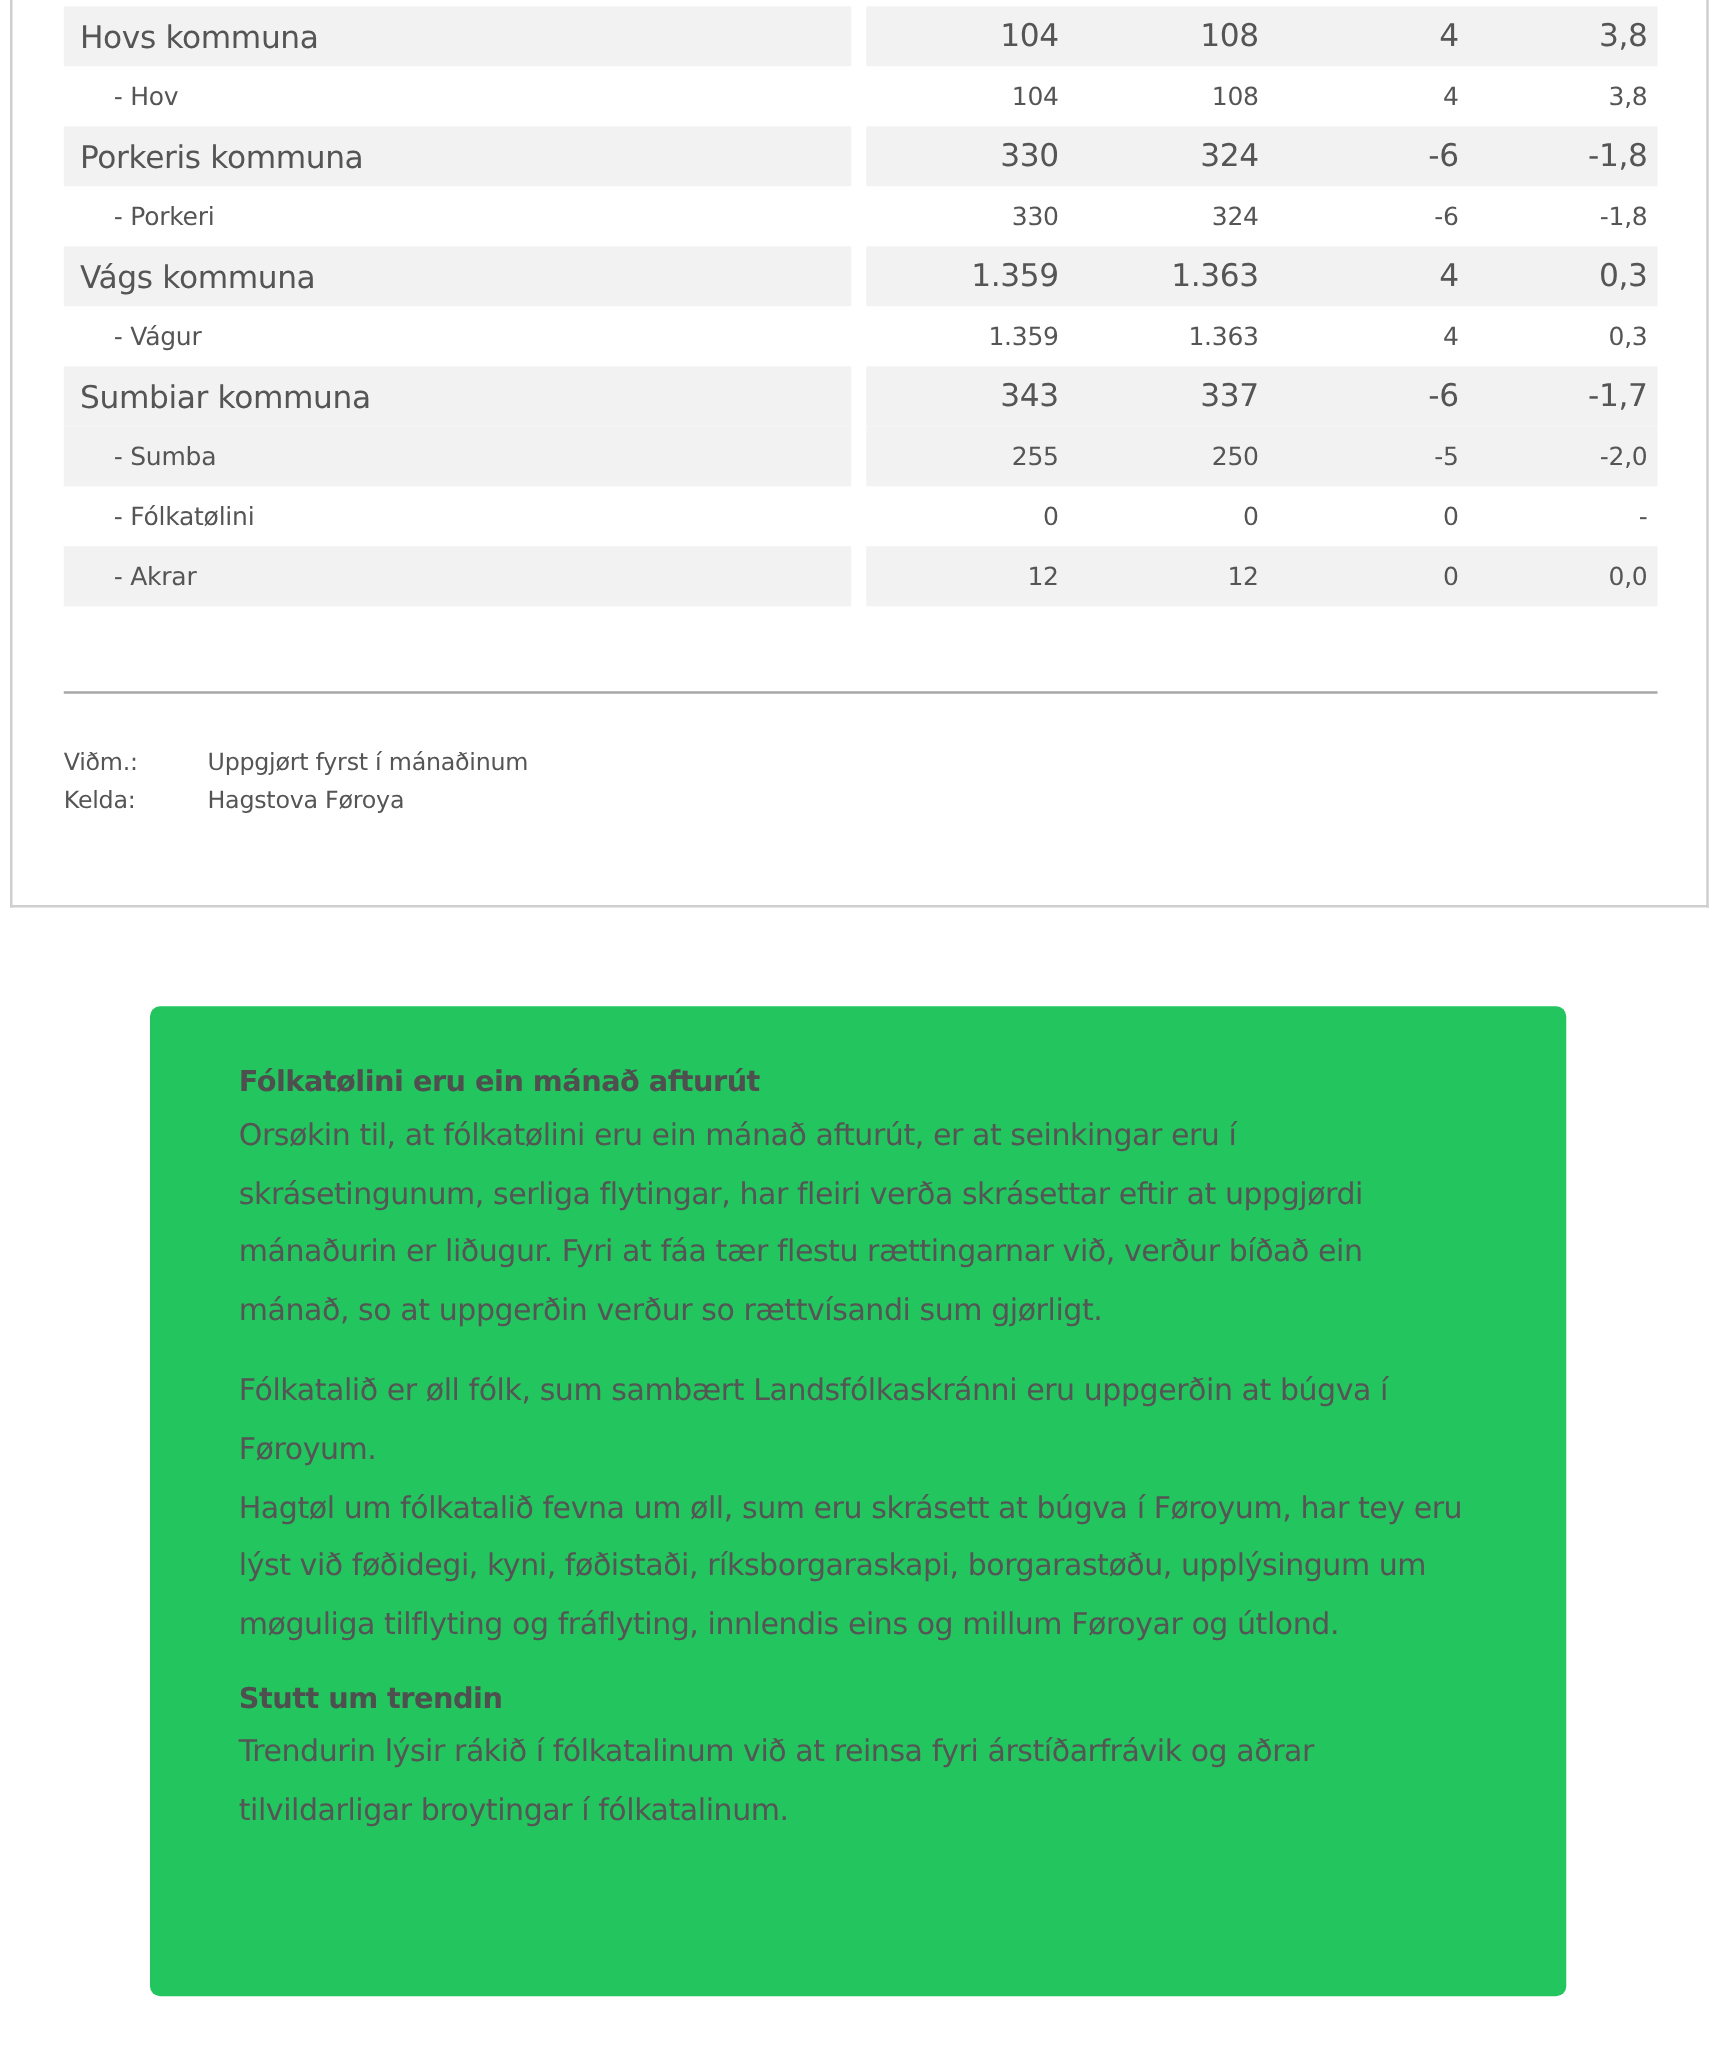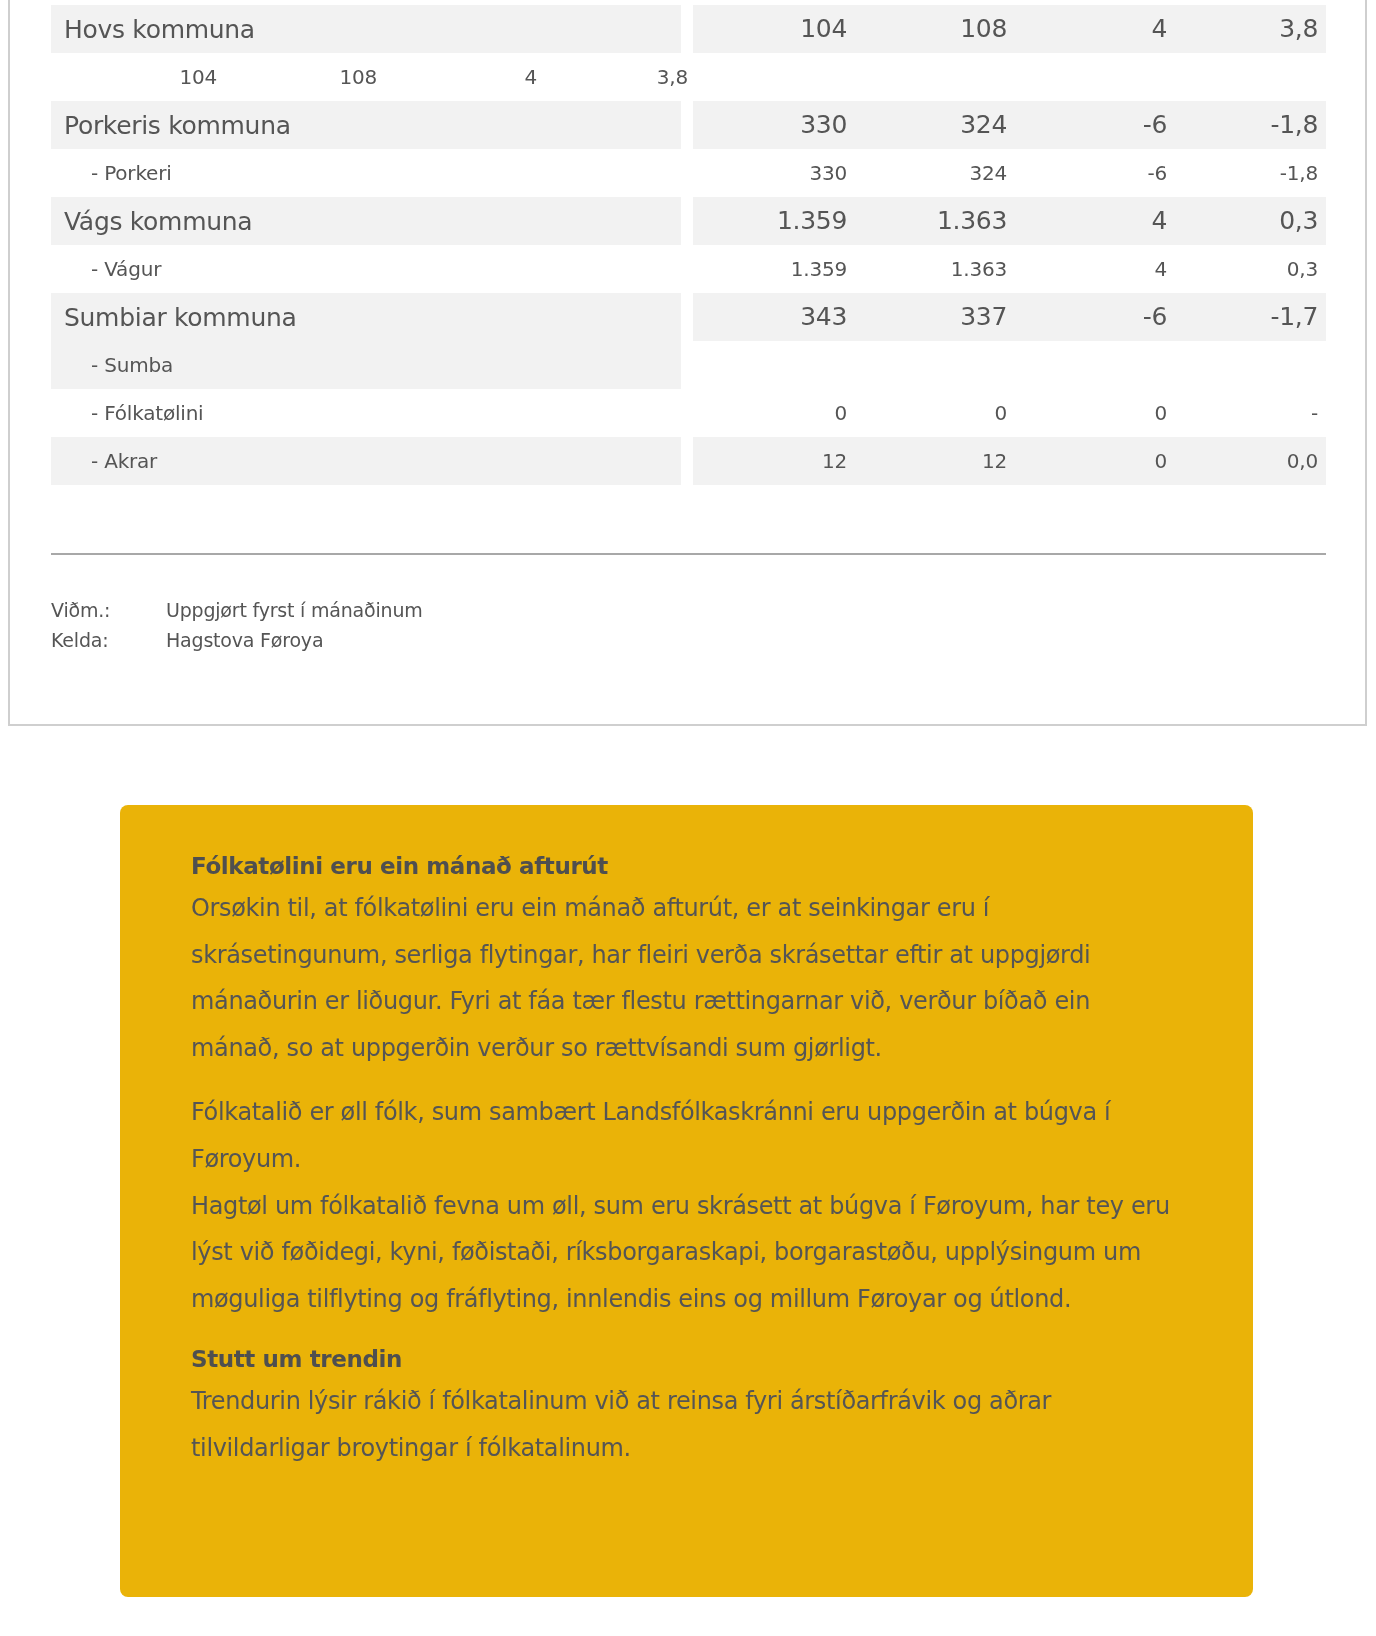--- a/index.html
+++ b/index.html
@@ -32,21 +32,21 @@
     .row.sub .num { font-size: 20px; letter-spacing: -0.2px; }
 
     .separator { position: absolute; left: 41px; top: 573px; width: 1275px; height: 2px; background: #a8a8a8; }
 
     .notes { position: absolute; left: 41px; top: 615px; font-size: 19px; line-height: 30px; letter-spacing: -0.2px; }
     .note-row { display: flex; }
     .note-key { width: 115px; }
 
     .info-box {
       position: absolute; left: 120px; top: 805px; width: 1133px; height: 792px;
-      background: #eab308; border-radius: 8px;
+      background: #22c55e; border-radius: 8px;
     }
     .info-inner { position: absolute; left: 71px; top: 42px; width: 990px; }
     .info-h { font-weight: bold; font-size: 23px; line-height: 38px; letter-spacing: -0.4px; color: #4f4f4f; }
     .info-p { font-size: 24px; line-height: 46.6px; letter-spacing: -0.35px; color: #555555; }
     .gap { height: 18px; }
   </style>
 </head>
 <body>
 
 <div class="card">
@@ -56,20 +56,21 @@
       <div class="cell-label">Hovs kommuna</div>
       <div class="cell-nums">
         <span class="num n0">104</span>
         <span class="num n1">108</span>
         <span class="num n2">4</span>
         <span class="num n3">3,8</span>
       </div>
     </div>
 
     <div class="row sub">
+      <div class="cell-label">- Hov</div>
       <div class="cell-nums">
         <span class="num n0">104</span>
         <span class="num n1">108</span>
         <span class="num n2">4</span>
         <span class="num n3">3,8</span>
       </div>
     </div>
 
     <div class="row main shaded">
       <div class="cell-label">Porkeris kommuna</div>
@@ -117,20 +118,26 @@
         <span class="num n0">343</span>
         <span class="num n1">337</span>
         <span class="num n2">-6</span>
         <span class="num n3">-1,7</span>
       </div>
     </div>
 
 
     <div class="row sub shaded">
       <div class="cell-label">- Sumba</div>
+      <div class="cell-nums">
+        <span class="num n0">255</span>
+        <span class="num n1">250</span>
+        <span class="num n2">-5</span>
+        <span class="num n3">-2,0</span>
+      </div>
     </div>
 
     <div class="row sub">
       <div class="cell-label">- Fólkatølini</div>
       <div class="cell-nums">
         <span class="num n0">0</span>
         <span class="num n1">0</span>
         <span class="num n2">0</span>
         <span class="num n3">-</span>
       </div>

